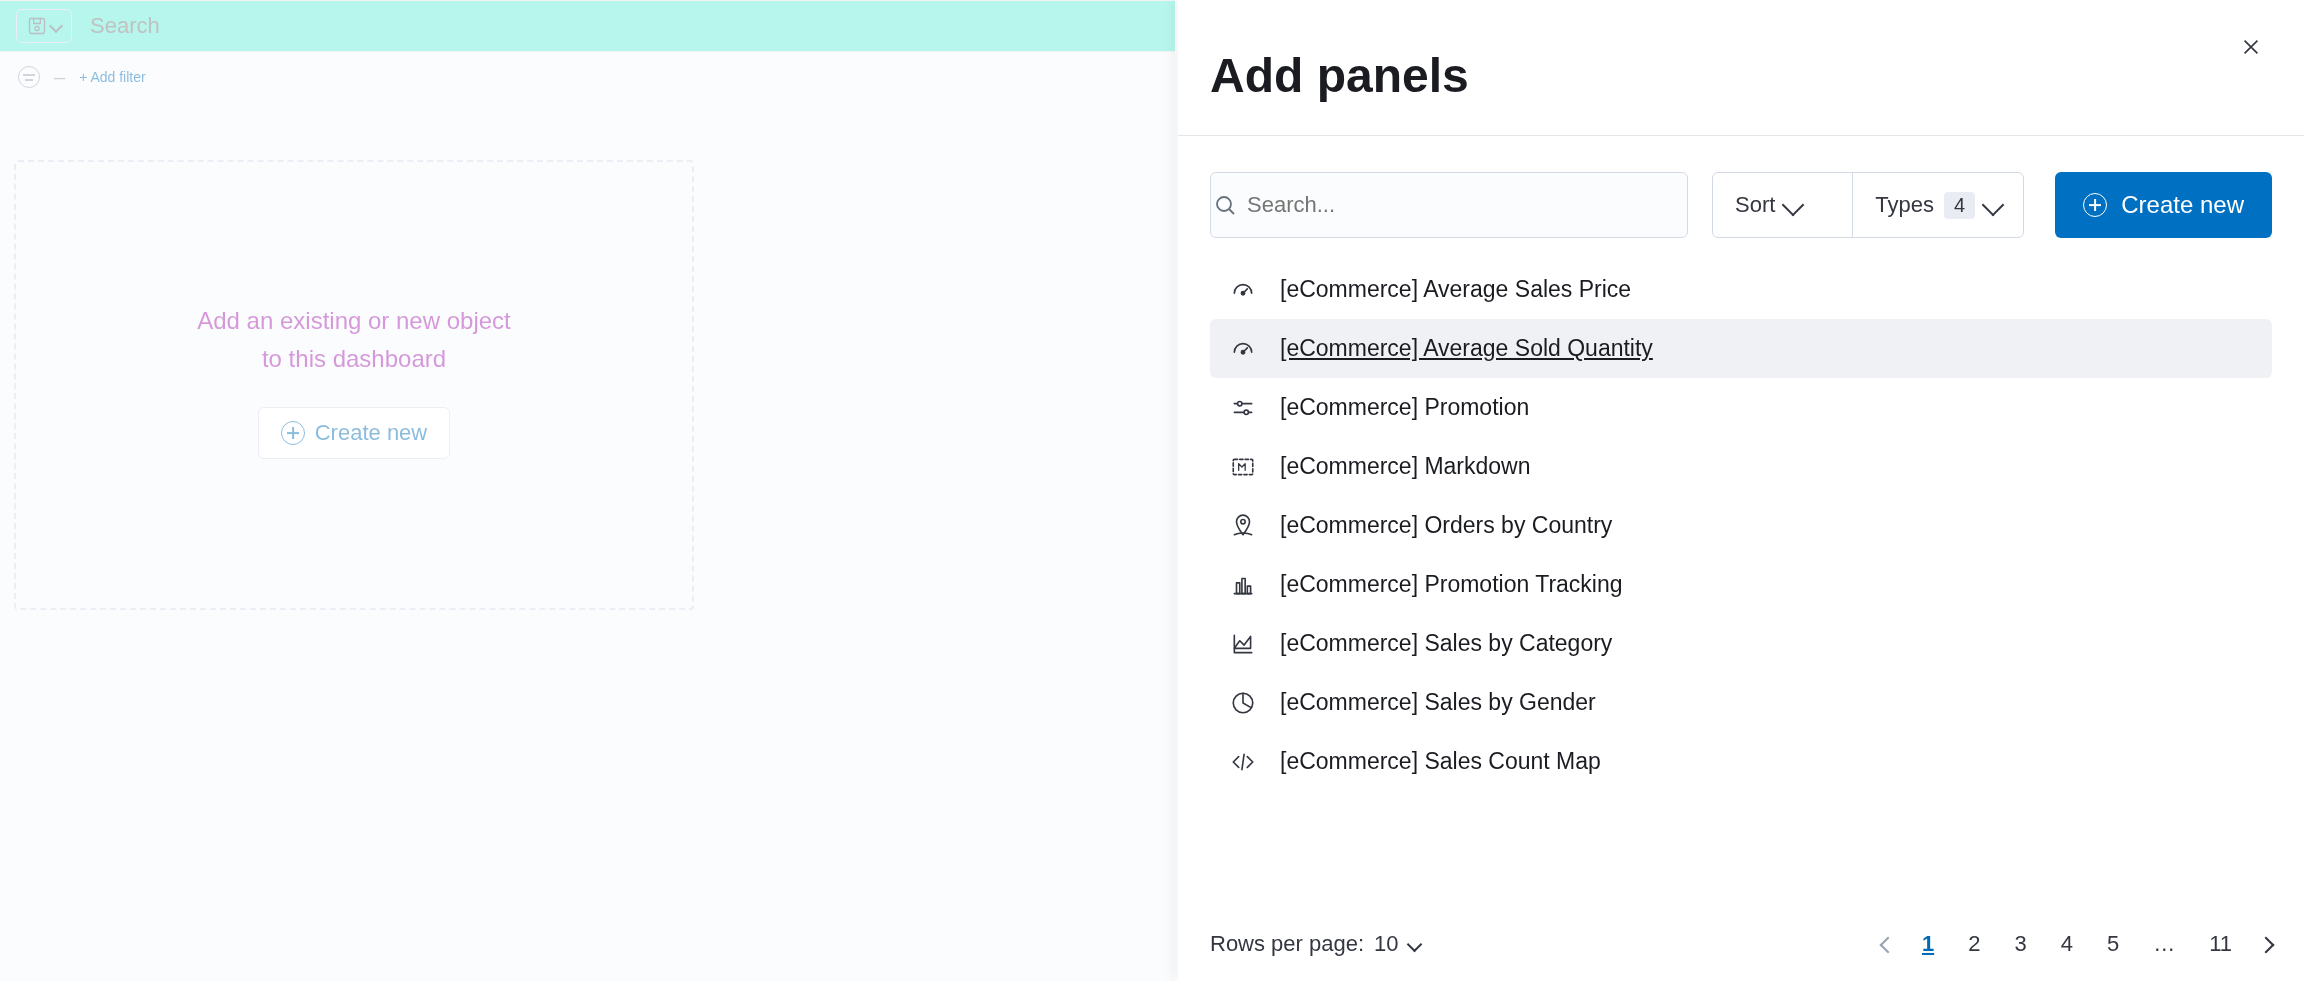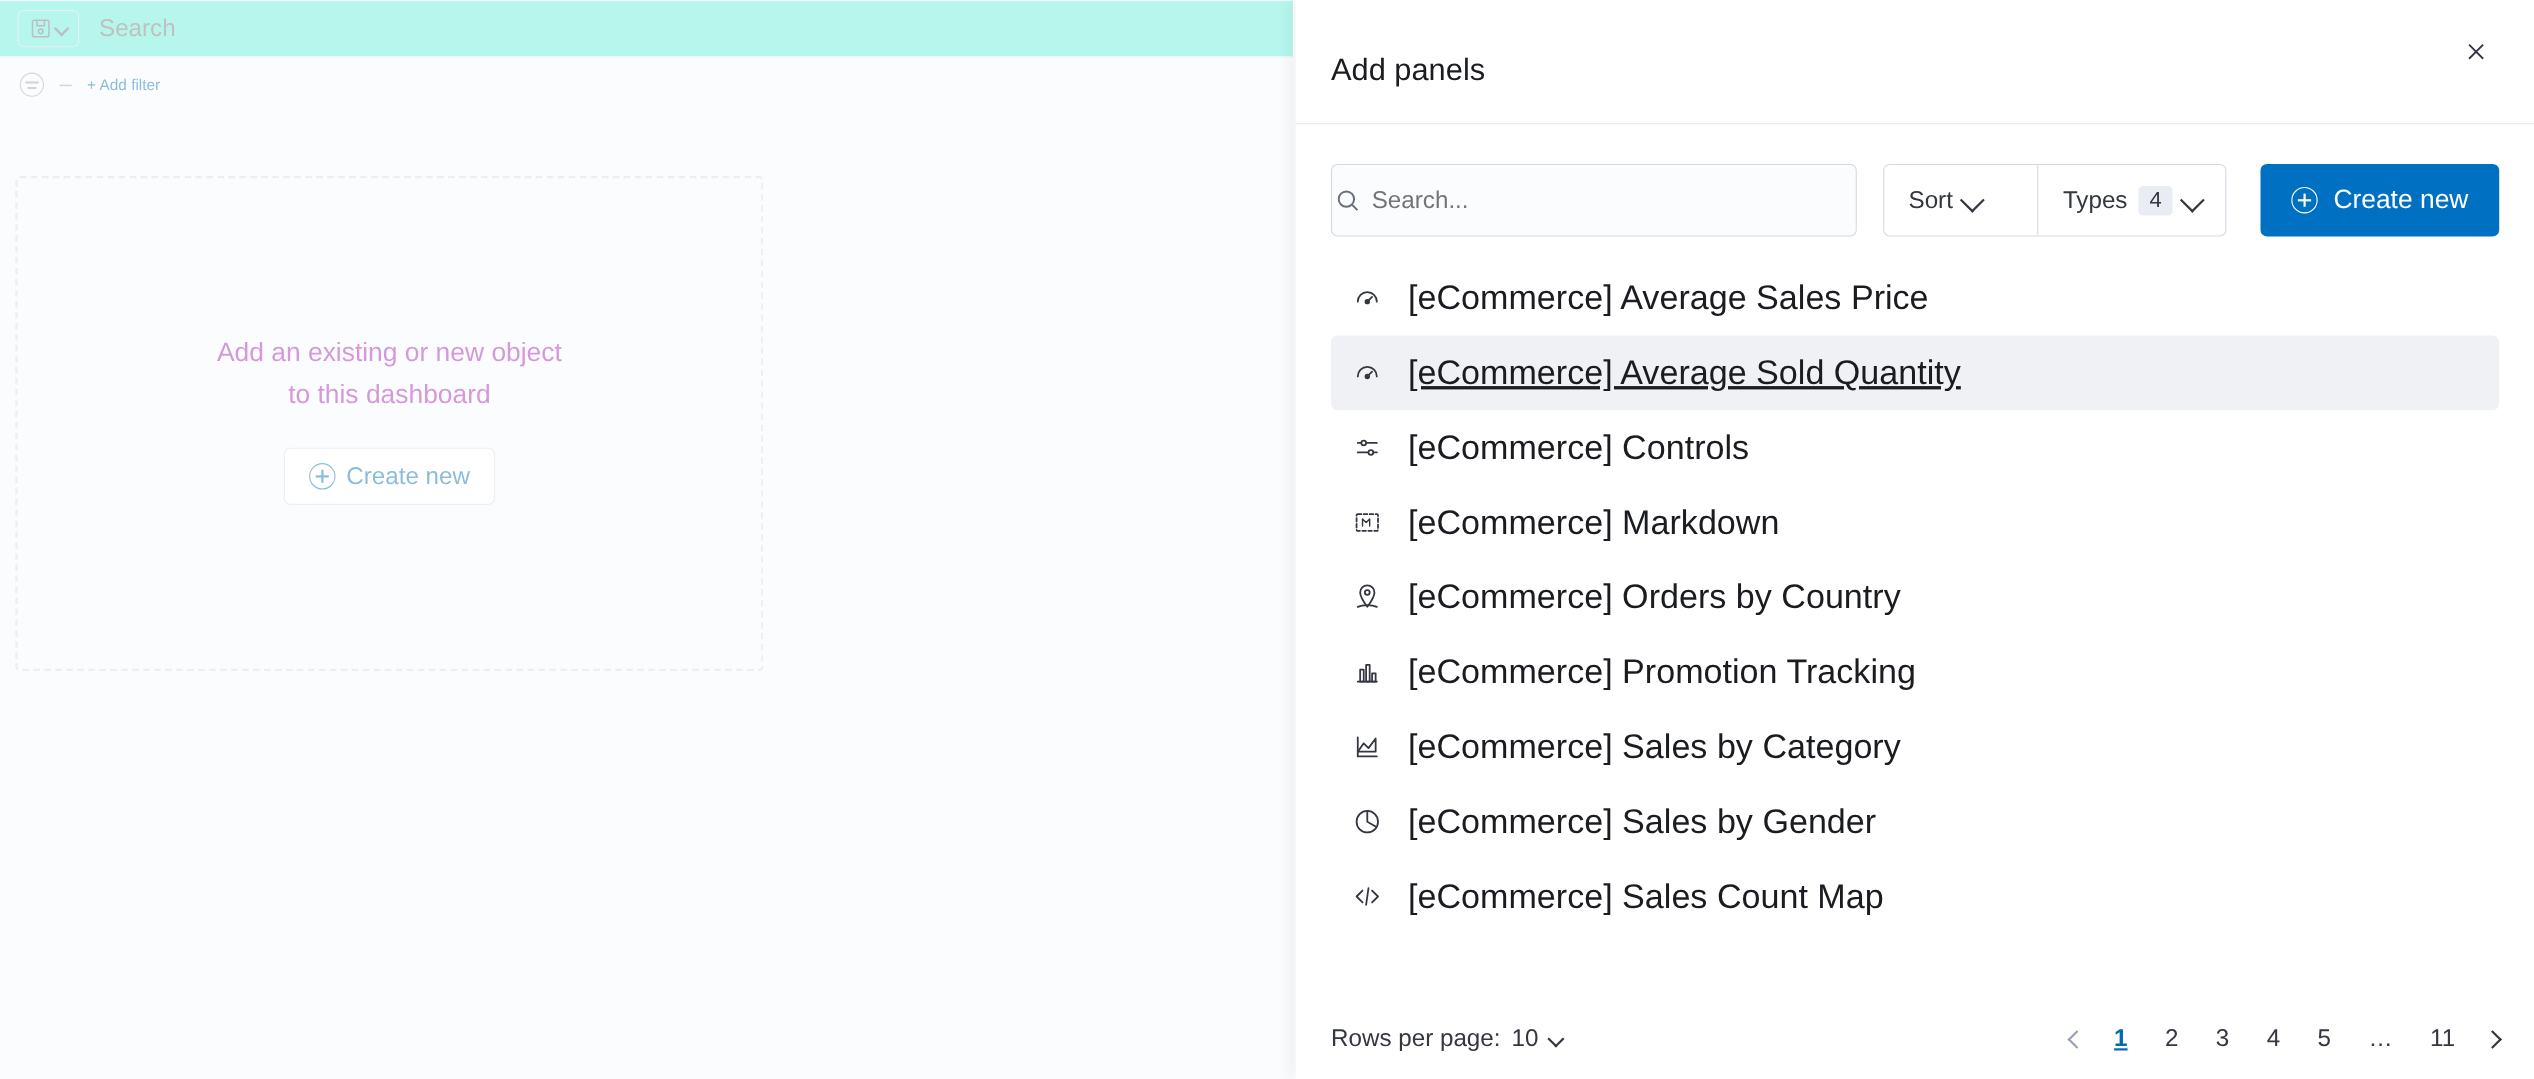--- a/index.html
+++ b/index.html
@@ -117,22 +117,22 @@
   flex-direction:column;
 }
 .flyout-header {
   display:flex;
   align-items:center;
   justify-content:space-between;
   padding: 48px 40px 32px 32px;
   border-bottom: 1px solid #e4e6eb;
 }
 .flyout-title {
-  font-size: 28px;
-  font-weight: 400;
+  font-size: 48px;
+  font-weight: 700;
   color:#1a1c21;
   text-align:right;
 }
 .close-x {
   font-size:26px;
   color:#343741;
   cursor:pointer;
   padding:6px;
   position:absolute;
   top:30px;
@@ -213,21 +213,21 @@
 .panel-list {
   margin-top:22px;
   display:flex;
   flex-direction:column;
 }
 .panel-item {
   display:flex;
   align-items:center;
   gap:22px;
   padding:16px 18px;
-  font-size:31px;
+  font-size:23px;
   border-radius:6px;
   text-align:center;
 }
 .panel-item .ico { width:30px; display:flex; align-items:center; justify-content:center; color:#343741; }
 .panel-item.hover { background:#f0f1f4; }
 .panel-item.hover .label { text-decoration: underline; }
 .flyout-footer {
   display:flex;
   align-items:center;
   padding: 16px 32px 20px 32px;
@@ -341,21 +341,21 @@
         </div>
         <div class="panel-item">
           <span class="ico">
             <svg width="26" height="26" viewBox="0 0 24 24" fill="none" stroke="#343741" stroke-width="1.5" stroke-linecap="round" stroke-linejoin="round">
               <line x1="4" y1="8" x2="20" y2="8"></line>
               <circle cx="9" cy="8" r="2" fill="#fff"></circle>
               <line x1="4" y1="16" x2="20" y2="16"></line>
               <circle cx="15" cy="16" r="2" fill="#fff"></circle>
             </svg>
           </span>
-          <span class="label">[eCommerce] Controls</span>
+          <span class="label">[eCommerce] Promotion</span>
         </div>
         <div class="panel-item">
           <span class="ico">
             <svg width="26" height="26" viewBox="0 0 24 24" fill="none" stroke="#343741" stroke-width="1.5" stroke-linecap="round" stroke-linejoin="round">
               <rect x="3" y="5" width="18" height="14" rx="1" stroke-dasharray="3 2"></rect>
               <path d="M8 9v6M8 9l3 3 3-3v6" stroke-width="1.2"></path>
             </svg>
           </span>
           <span class="label">[eCommerce] Markdown</span>
         </div>

